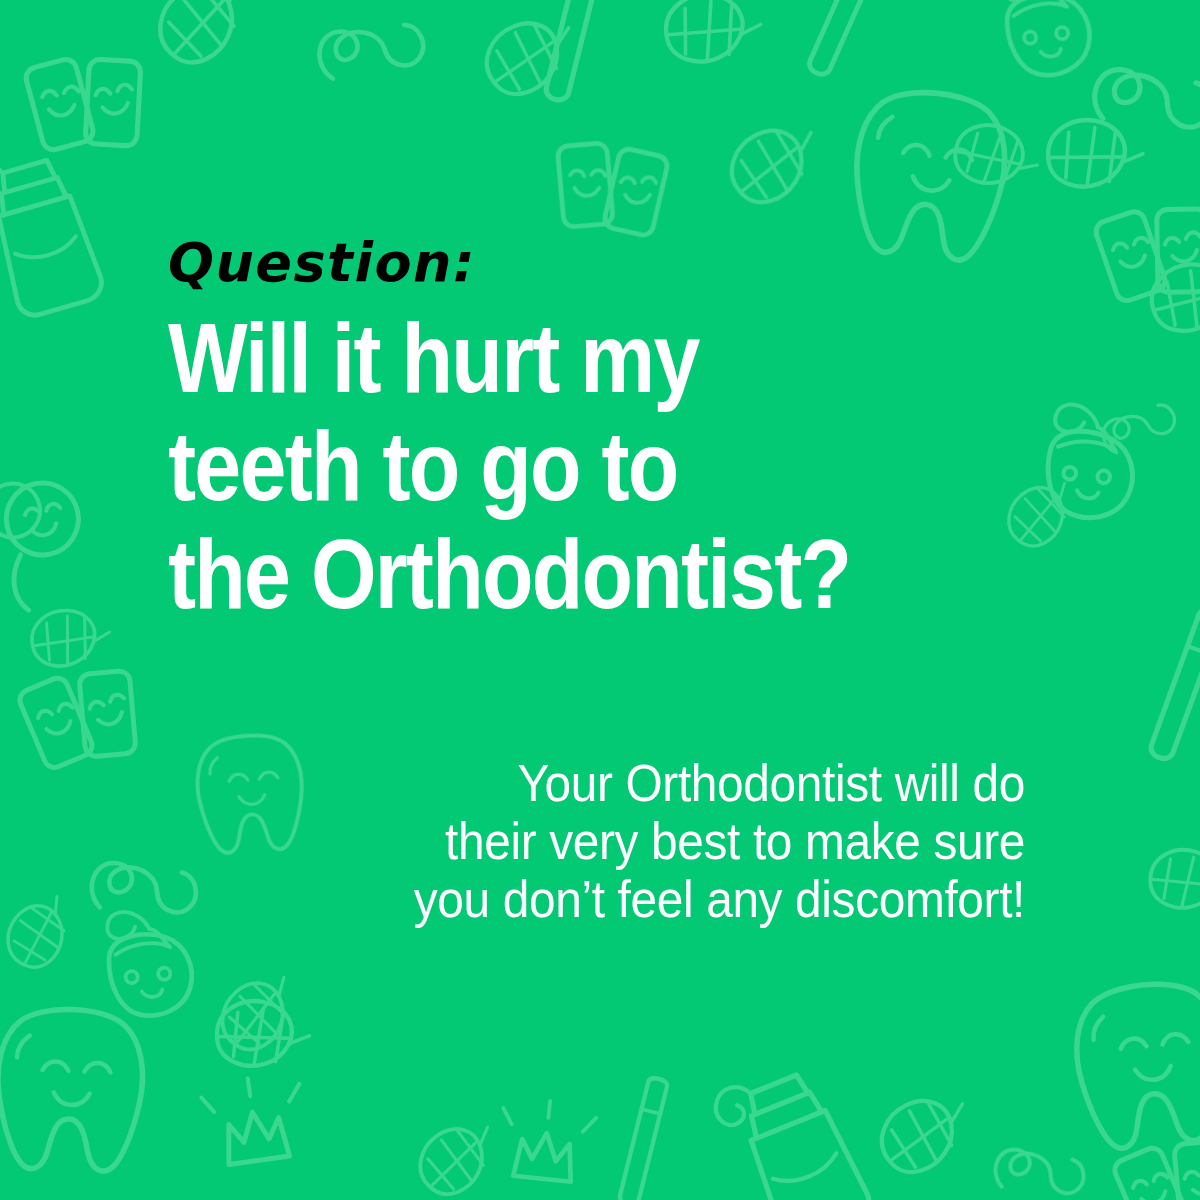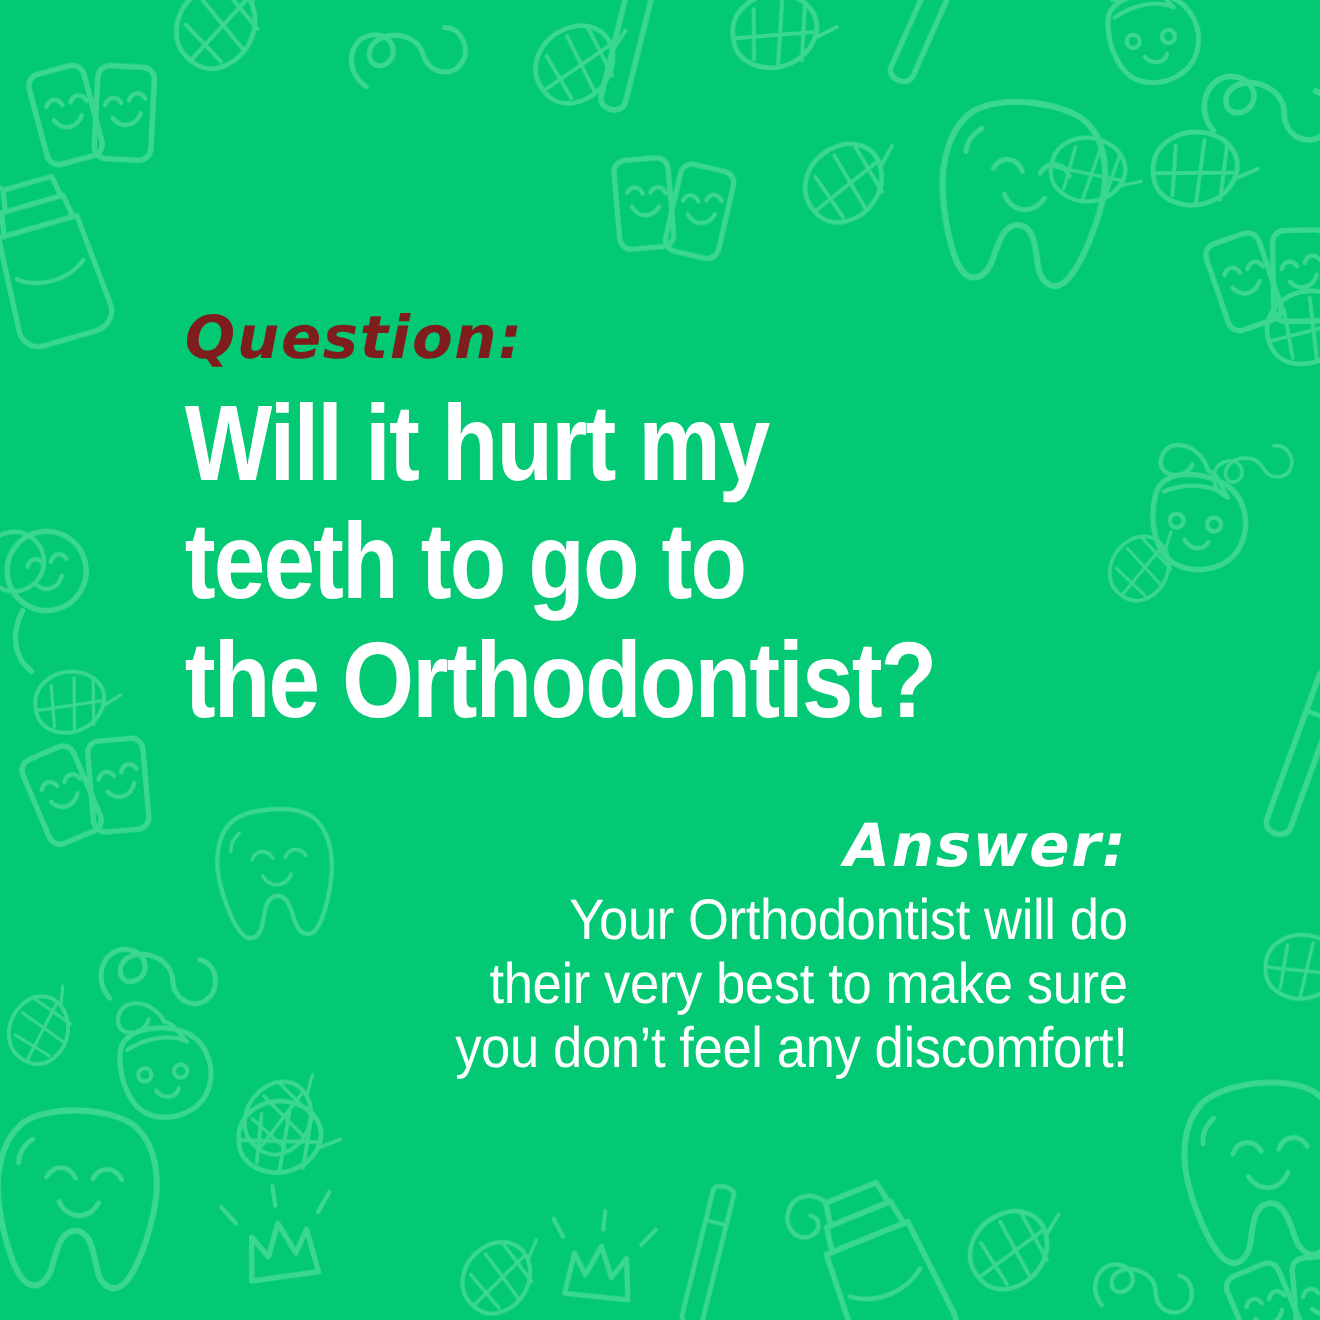--- a/index.html
+++ b/index.html
@@ -242,31 +242,30 @@
         <use href="#g-leaf" x="0" y="0" transform="translate(450,1165) rotate(-22) scale(0.7)"></use>
         <use href="#g-floss" x="0" y="0" transform="translate(1045,1165) rotate(10) scale(0.72)"></use>
         <use href="#g-leaf" x="0" y="0" transform="translate(1180,880) rotate(28) scale(0.7)"></use>
       </g>
     </svg>
   </div>
 
   <div id="content">
 
     <div id="question-block">
-      <div class="script-label" style="color: #7f1d1d; margin-top: 44px;">Question:</div>
+      <div class="script-label" style="color: #000000;">Question:</div>
 
       <div id="question-heading" style="color: rgb(255, 255, 255);">
         <span class="hl">Will it hurt my</span>
         <span class="hl">teeth to go to</span>
         <span class="hl">the Orthodontist?</span>
       </div>
     </div>
 
     <div id="answer-block">
-      <div id="answer-label" class="script-label" style="color: rgb(255, 255, 255);">Answer:</div>
 
       <div id="answer-body" style="color: rgb(255, 255, 255);">
         <span class="al">Your Orthodontist will do</span>
         <span class="al">their very best to make sure</span>
         <span class="al">you don’t feel any discomfort!</span>
       </div>
     </div>
 
   </div>
 </div>

